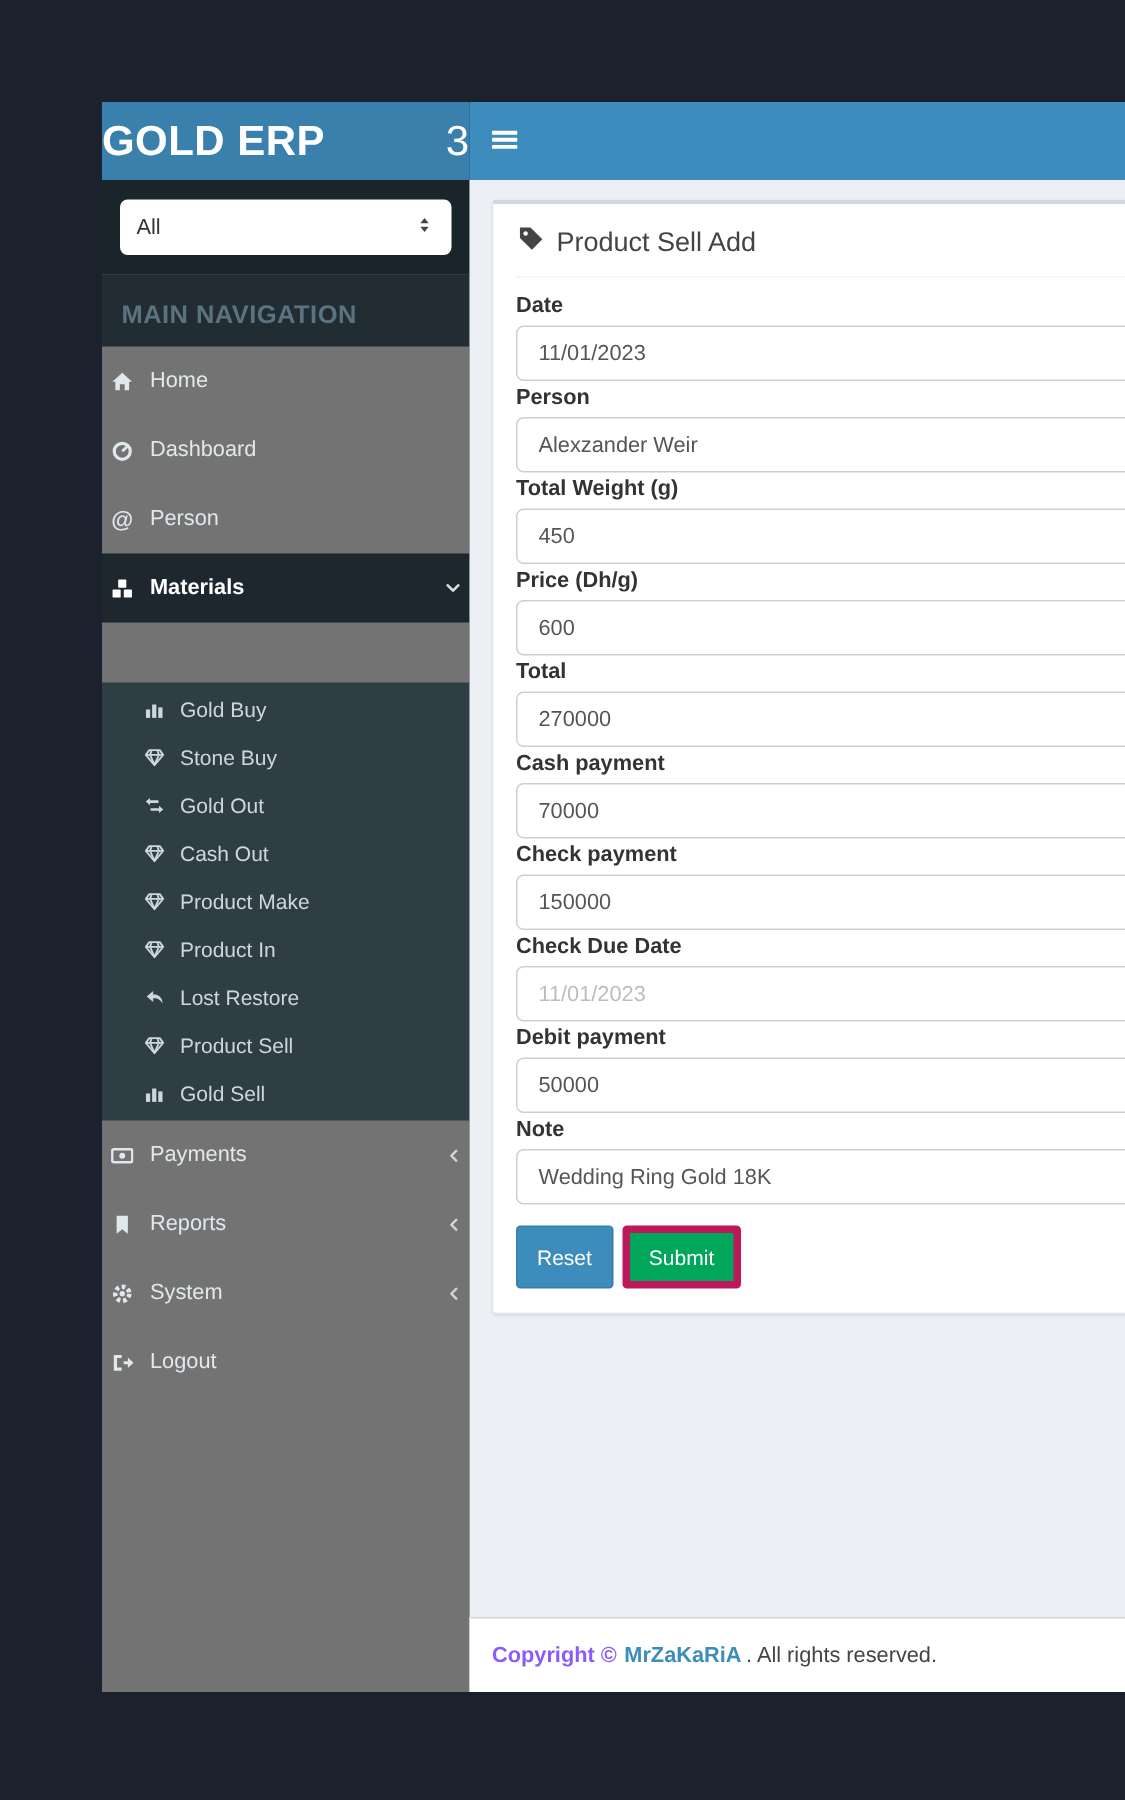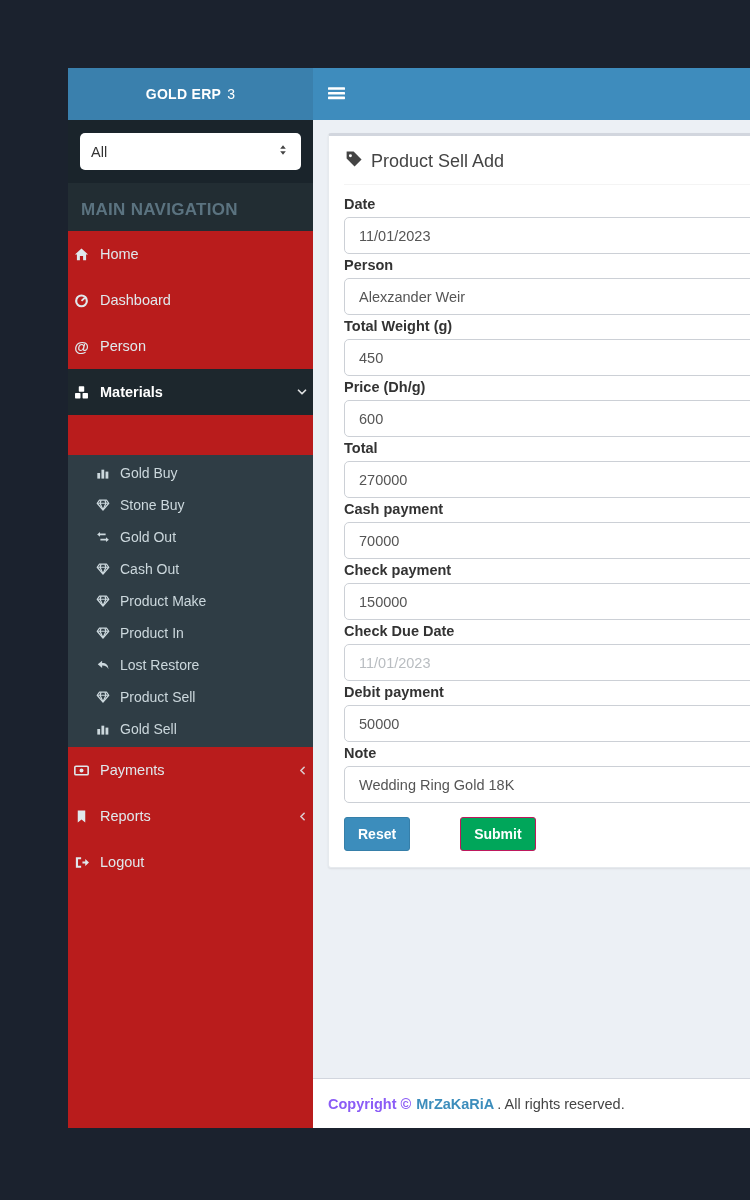--- a/index.html
+++ b/index.html
@@ -6,28 +6,28 @@
   html,body { width:750px; height:1200px; }
   body {
     font-family:"Liberation Sans","DejaVu Sans",sans-serif;
     background:#1b222e; overflow:hidden; position:relative;
   }
   .app { position:absolute; left:68px; top:68px; width:1012px; height:1060px;
          display:flex; flex-direction:column; }
   
   .app-header { height:52px; display:flex; flex:0 0 auto; }
   .logo { width:245px; background:#3a80ad; color:#fff; display:flex;
-          align-items:center; justify-content:center; font-size:14px; letter-spacing:.3px; }
+          align-items:center; justify-content:space-between; font-size:28px; letter-spacing:.3px; }
   .logo b { font-weight:bold; margin-right:6px; }
   .navbar { flex:1; background:#3e8cbd; display:flex; align-items:center; padding-left:15px; }
   .nav-toggle { width:34px; height:34px; display:flex; align-items:center; justify-content:flex-start;
                 background:transparent; border:none; cursor:pointer; }
   
   .app-body { flex:1; display:flex; min-height:0; }
-  .sidebar { width:245px; background:#b91c1c; flex:0 0 auto; color:#dde5e9; }
+  .sidebar { width:245px; background:#737373; flex:0 0 auto; color:#dde5e9; }
   .side-select-strip { background:#1a242b; padding:13px 12px; }
   .side-select { background:#fff; border-radius:5px; height:37px; display:flex; align-items:center;
                  justify-content:space-between; padding:0 11px; color:#333; font-size:14.5px; cursor:pointer; }
   .side-label { padding:17px 13px 11px; font-size:17px; font-weight:bold; color:#5b7380;
                 background:#222d33; letter-spacing:.3px; }
   .side-item { height:46px; display:flex; align-items:center; padding:0 4px;
                font-size:14.5px; color:#e0e8ec; cursor:pointer; }
   .side-item.active { background:#1d272d; color:#fff; font-weight:bold; }
   .si-icon { width:19px; margin-right:9px; display:inline-flex; justify-content:center; align-items:center; }
   .si-icon svg { display:block; }
@@ -45,24 +45,24 @@
   .card-header { display:flex; align-items:center; gap:8px; padding:13px 0 11px;
                  border-bottom:1px solid #f4f4f4; font-size:18px; color:#444; }
   .card-form { padding-top:11px; }
   .form-group { margin-bottom:3px; }
   .form-group label { display:block; font-weight:bold; font-size:14.5px; color:#333;
                       margin-bottom:5px; }
   .form-group input { width:100%; height:37px; border:1px solid #ccd0d6; border-radius:5px;
                       padding:0 14px; font-size:14.5px; color:#555; background:#fff; outline:none; }
   .form-group.muted input { color:#b9bdc1; }
   .btn-row { margin-top:14px; display:flex; gap:6px; }
-  .btn { border-radius:3px; font-size:14px; font-weight:bold; color:#fff; padding:8px 13px;
+  .btn { border-radius:3px; font-size:14px; font-weight:normal; color:#fff; padding:8px 13px;
          cursor:pointer; }
   .btn-reset { background:#3c8dbc; border:1px solid #367fa9; }
-  .btn-submit { background:#00a65a; border:1px solid #be185d;margin-left:44px; }
+  .btn-submit { background:#00a65a; border:5px solid #be185d; }
   
   .footer { height:50px; flex:0 0 auto; background:#fff; border-top:1px solid #d2d6de;
             display:flex; align-items:center; padding:0 15px; font-size:14.5px; color:#444; }
   .footer .c-bold { font-weight:bold; color:#8b5cf6; }
   .footer .c-link { font-weight:bold; color:#3c8dbc; text-decoration:none; margin:0 3px 0 5px; cursor:pointer; }
 </style>
 </head>
 <body>
 
 <div class="app">
@@ -269,20 +269,34 @@
             </svg>
         </span>
         <span>Reports</span>
         <span class="si-chevron">
           <svg width="13" height="13" viewBox="0 0 16 16">
               <path d="M10 4 l-4 4 4 4" fill="none" stroke="currentColor" stroke-width="2" stroke-linecap="round" stroke-linejoin="round"></path>
             </svg>
         </span>
       </div>
 
+      <div class="side-item">
+        <span class="si-icon">
+          <svg width="15" height="15" viewBox="0 0 16 16">
+              <circle cx="8" cy="8" r="5" fill="none" stroke="currentColor" stroke-width="3.2" stroke-dasharray="2.6 2"></circle>
+              <circle cx="8" cy="8" r="1.9" fill="currentColor"></circle>
+            </svg>
+        </span>
+        <span>System</span>
+        <span class="si-chevron">
+          <svg width="13" height="13" viewBox="0 0 16 16">
+              <path d="M10 4 l-4 4 4 4" fill="none" stroke="currentColor" stroke-width="2" stroke-linecap="round" stroke-linejoin="round"></path>
+            </svg>
+        </span>
+      </div>
 
       <div class="side-item">
         <span class="si-icon">
           <svg width="15" height="15" viewBox="0 0 16 16">
               <g fill="currentColor">
                 <path d="M2 2.4 h5.6 v2.2 H4.3 v6.8 h3.3 v2.2 H2 Z"></path>
                 <path d="M9 6.9 h3 V4.3 L16 8 l-4 3.7 V9.1 H9 Z"></path>
               </g>
             </svg>
         </span>

